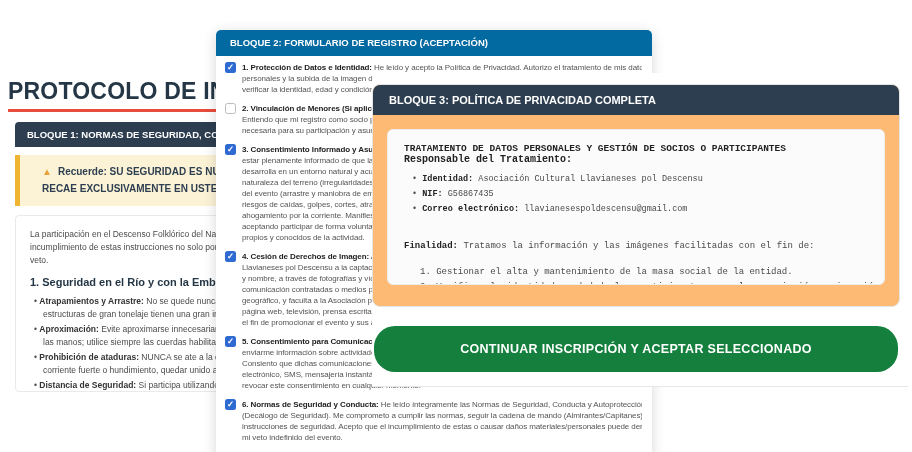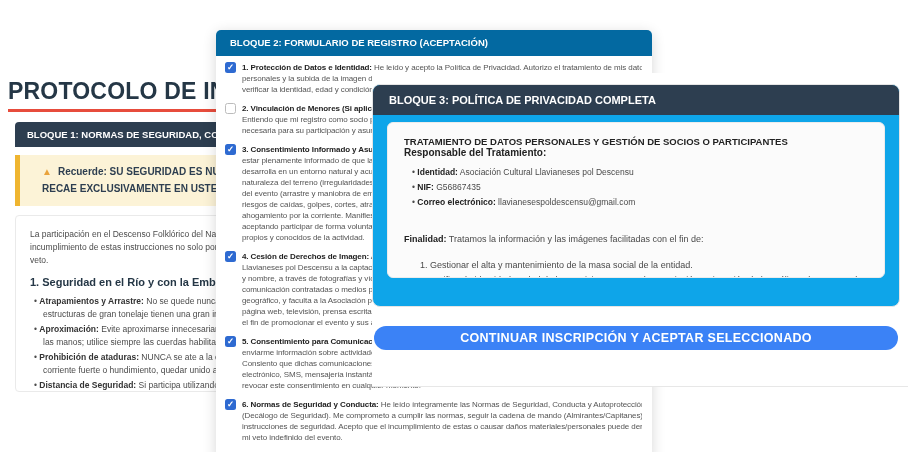--- a/index.html
+++ b/index.html
@@ -44,38 +44,38 @@
   .cb.on{background:#2e6ad1;color:#fff;font-weight:bold;}
   .cb.off{background:#fff;border:1px solid #bcbcbc;box-sizing:border-box;}
   .lines{margin-left:6px;width:402px;overflow:hidden;font-size:8px;line-height:11px;
          color:#555;letter-spacing:-.1px;}
   .lines div{white-space:nowrap;overflow:hidden;}
   .lines b{color:#222;}
 
   
   .wrap{position:absolute;left:372px;top:73px;width:536px;height:313px;background:#fff;
         border-bottom:1px solid #e7e7e7;z-index:3;}
-  .b3card{position:absolute;left:0;top:11px;width:528px;height:223px;background:#0ea5e9;
+  .b3card{position:absolute;left:0;top:11px;width:528px;height:223px;background:#fdba74;
           border:1px solid #e5e5e5;border-radius:8px;box-sizing:border-box;overflow:hidden;}
   .b3head{height:30px;background:#2d3e50;color:#fff;font-weight:bold;font-size:11px;
           line-height:30px;padding-left:16px;white-space:nowrap;}
-  .b3body{padding:7px 14px;}
+  .b3body{padding:14px 14px;font-family:Liberation Mono, monospace;}
   .b3inner{background:#fbfbfb;border:1px solid #ececec;border-radius:6px;box-sizing:border-box;
            height:156px;padding:13px 16px;overflow:hidden;color:#4a4a4a;}
   .b3title{font-size:9.5px;font-weight:bold;color:#222;white-space:nowrap;}
   .b3resp{font-size:10px;font-weight:bold;color:#222;}
   .b3dets{margin-top:7px;}
   .b3det{font-size:8.5px;line-height:15px;padding-left:8px;white-space:nowrap;}
   .b3det b{color:#222;margin-top:41px;}
   .b3fin{font-size:9px;margin-top:24px;white-space:nowrap;}
   .b3fin b{color:#222;}
   .purposes{margin-top:14px;}
   .purpose{font-size:9px;line-height:15px;padding-left:16px;white-space:nowrap;}
-  .cta{position:absolute;left:2px;top:253px;width:524px;height:24px;border:none;
-       border-radius:21px;background:#3b82f6;color:#fff;font-family:inherit;font-weight:bold;
+  .cta{position:absolute;left:2px;top:253px;width:524px;height:46px;border:none;
+       border-radius:21px;background:#15803d;color:#fff;font-family:inherit;font-weight:bold;
        font-size:12.5px;letter-spacing:.3px;cursor:pointer;}
 </style>
 </head>
 <body>
 
 <div class="page">
 
   <section class="left">
     <h1 class="title">PROTOCOLO DE INSCRIPCIÓN</h1>
     <div class="underline"></div>

